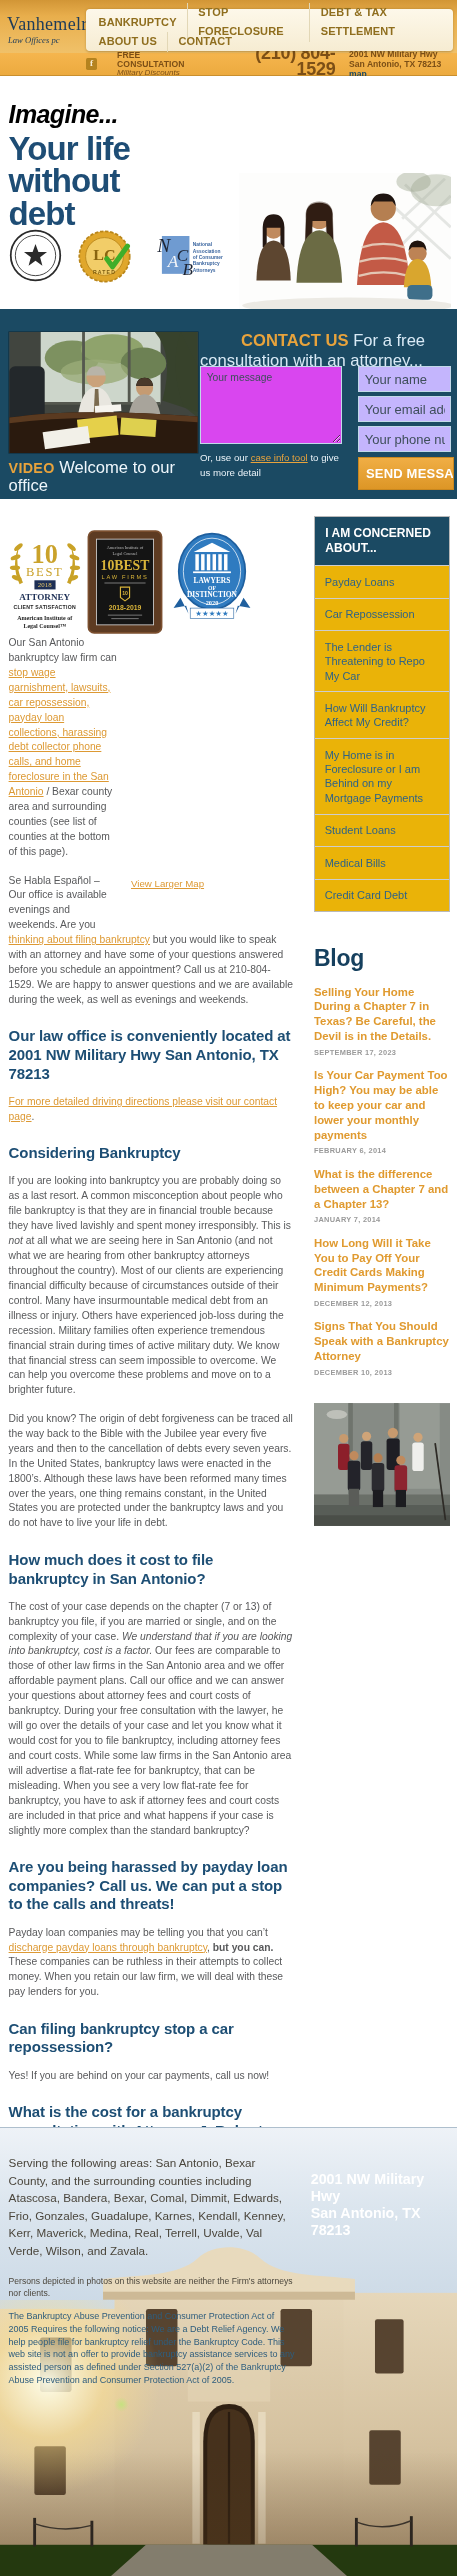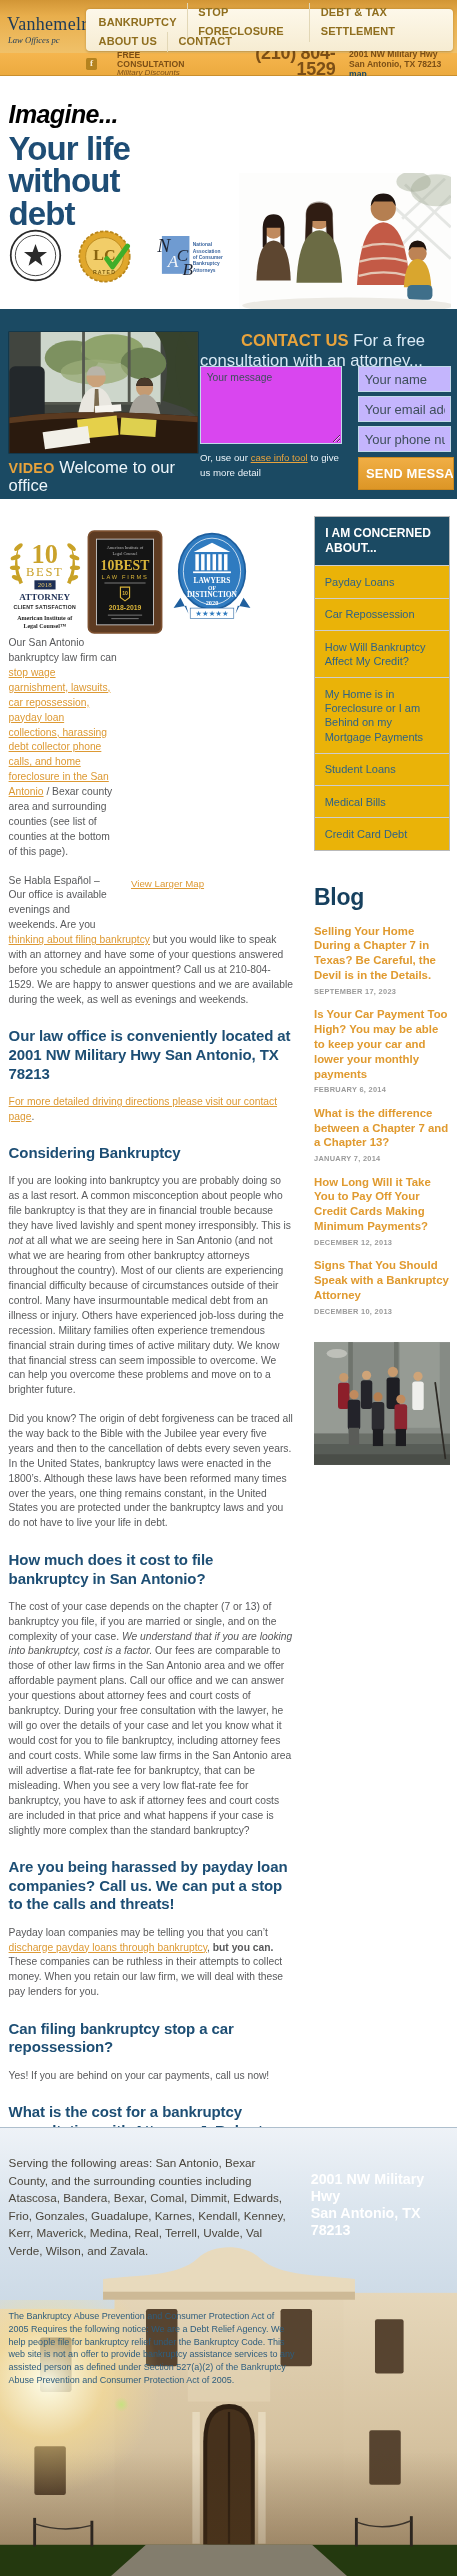--- a/index.html
+++ b/index.html
@@ -349,20 +349,21 @@
           <p><span>Attorney Robert Vanhemelrijck has many years of experience practicing bankruptcy law in San Antonio, Texas. During your consultation, he will help you decide which chapter, </span><a class="inline-link">Chapter 7</a></p>
         </div>
     </div>
 
     <div class="sidebar">
       <div class="concern-box">
         <div class="concern-head">I AM CONCERNED ABOUT...</div>
         <div id="concern-items">
             <div class="concern-item">Payday Loans</div>
             <div class="concern-item">Car Repossession</div>
+            <div class="concern-item">The Lender is Threatening to Repo My Car</div>
             <div class="concern-item">How Will Bankruptcy Affect My Credit?</div>
             <div class="concern-item">My Home is in Foreclosure or I am Behind on my Mortgage Payments</div>
             <div class="concern-item">Student Loans</div>
             <div class="concern-item">Medical Bills</div>
             <div class="concern-item">Credit Card Debt</div>
           </div>
       </div>
       <div class="blog-head">Blog</div>
       <div id="blog-posts">
           <a class="blog-title">Selling Your Home During a Chapter 7 in Texas? Be Careful, the Devil is in the Details.</a>
@@ -466,17 +467,18 @@
       </g>
       <path d="M60 525 Q110 542 160 528 M622 522 Q670 540 718 520" stroke="#3a332b" stroke-width="2.5" fill="none"></path>
     </svg>
     <div class="sun-flare"></div>
     <div class="lens-dot"></div>
     <div class="f-serving">Serving the following areas: San Antonio, Bexar County, and the surrounding counties including Atascosa, Bandera, Bexar, Comal, Dimmit, Edwards, Frio, Gonzales, Guadalupe, Karnes, Kendall, Kenney, Kerr, Maverick, Medina, Real, Terrell, Uvalde, Val Verde, Wilson, and Zavala.</div>
     <div class="f-address">
       <div>2001 NW Military Hwy</div>
       <div>San Antonio, TX 78213</div>
     </div>
+    <div class="f-persons">Persons depicted in photos on this website are neither the Firm's attorneys nor clients.</div>
     <div class="f-legal">The Bankruptcy Abuse Prevention and Consumer Protection Act of 2005 Requires the following notice: We are a Debt Relief Agency. We help people file for bankruptcy relief under the Bankruptcy Code. This web site is not an offer to provide bankruptcy assistance services to any assisted person as defined under Section 527(a)(2) of the Bankruptcy Abuse Prevention and Consumer Protection Act of 2005.</div>
   </div>
 
 </div>
 
 
 </body></html>

